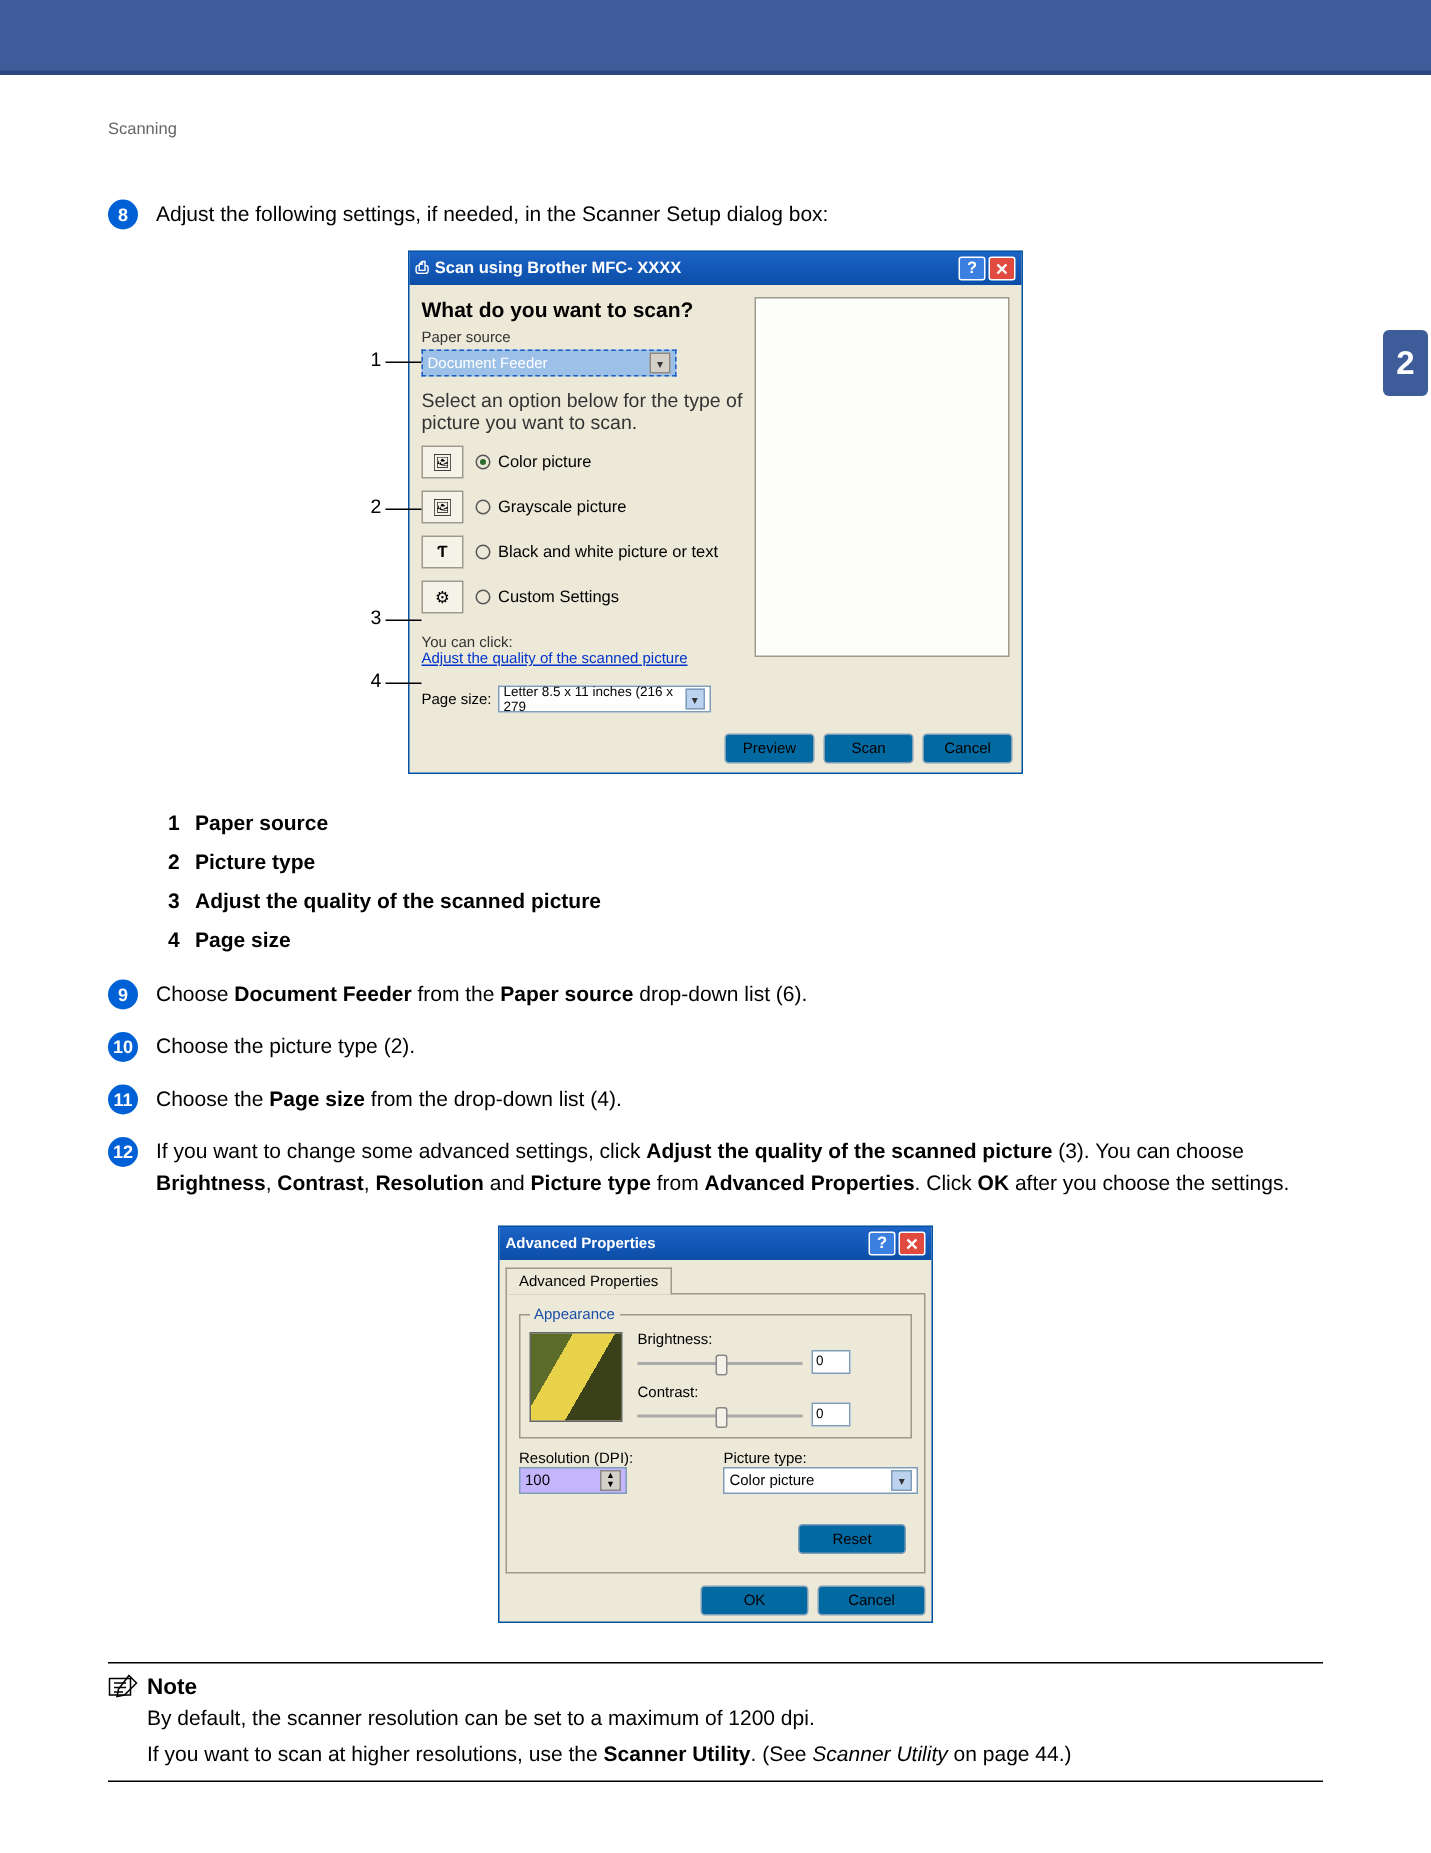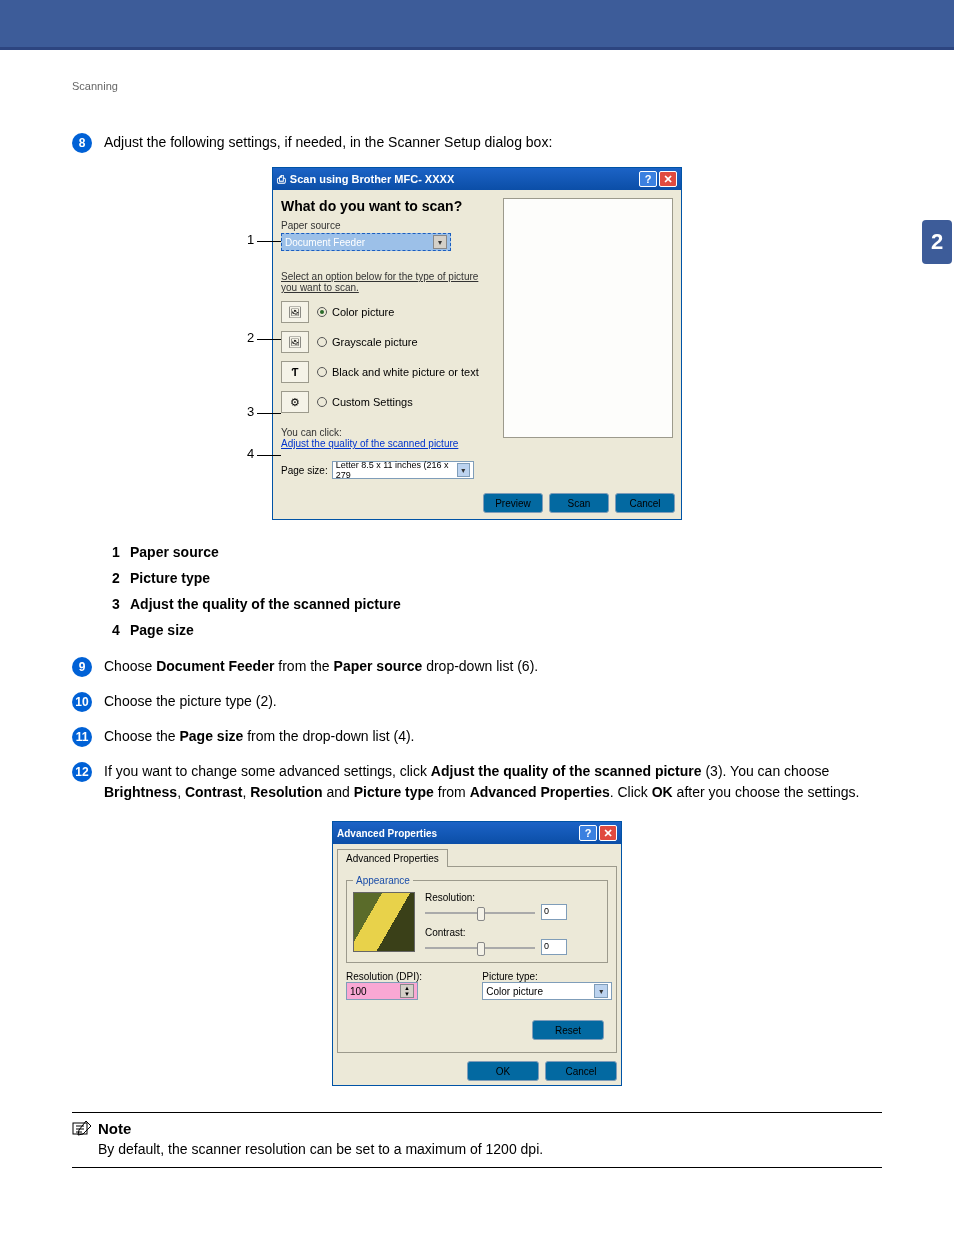--- a/index.html
+++ b/index.html
@@ -128,21 +128,21 @@
     width: 14px;
     height: 14px;
     background: #d4d0c8;
     border: 1px solid #888;
     display: flex;
     align-items: center;
     justify-content: center;
     font-size: 8px;
     color: #333;
   }
-  .subtext { font-size: 10px; color: #333; margin-top: 20px; text-decoration: underline; }
+  .subtext { font-size: 13px; color: #333; margin-top: 8px; }
   .opt-row {
     display: flex;
     align-items: center;
     margin-top: 8px;
   }
   .opt-icon {
     width: 28px;
     height: 22px;
     border: 1px solid #9c9a8c;
     background: #f5f3e8;
@@ -290,21 +290,21 @@
     font-size: 9px;
     padding: 1px 2px;
     display: inline-block;
   }
   .res-row { display: flex; justify-content: space-between; margin-top: 4px; }
   .res-col { width: 48%; }
   .spin {
     width: 72px;
     height: 18px;
     border: 1px solid #7f9db9;
-    background: #f9a8d4;
+    background: #c4b5fd;
     font-size: 10px;
     padding: 1px 3px;
     display: flex;
     justify-content: space-between;
     align-items: center;
   }
   .spin-btns {
     width: 14px;
     height: 14px;
     display: flex;
@@ -494,21 +494,21 @@
         <span class="titbtn close">✕</span>
       </div>
       <div style="padding-top:4px;">
         <span class="tab">Advanced Properties</span>
         <div class="tabbody">
           <fieldset class="appearance">
             <legend>Appearance</legend>
             <div class="appear-row">
               <div class="thumb"></div>
               <div class="slider-block">
-                <div>Resolution:</div>
+                <div>Brightness:</div>
                 <div style="display:flex;align-items:center;">
                   <div class="slider">
                     <div class="slider-track"></div>
                       <div class="slider-thumb"></div>
                   </div>
                   <span class="valbox" style="margin-left:6px;">0</span>
                 </div>
                 <div style="margin-top:6px;">Contrast:</div>
                 <div style="display:flex;align-items:center;">
                   <div class="slider">
@@ -557,16 +557,19 @@
         <svg width="22" height="18" viewBox="0 0 22 18">
             <rect x="1" y="4" width="14" height="11" fill="none" stroke="#000"></rect>
             <path d="M4 7h8M4 10h8M4 13h6" stroke="#000"></path>
             <path d="M14 2l5 5-8 8-5 1 1-5z" fill="none" stroke="#000"></path>
           </svg>
       </span>
       <span>Note</span>
     </div>
     <div style="padding-left:26px;">
       <div>By default, the scanner resolution can be set to a maximum of 1200 dpi.</div>
+      <div style="margin-top:8px;">
+        <span>If you want to scan at higher resolutions, use the </span><b>Scanner Utility</b><span>. (See </span><span class="italic">Scanner Utility</span><span> on page 44.)</span>
+      </div>
     </div>
   </div>
 
 </div>
 
 </body></html>

